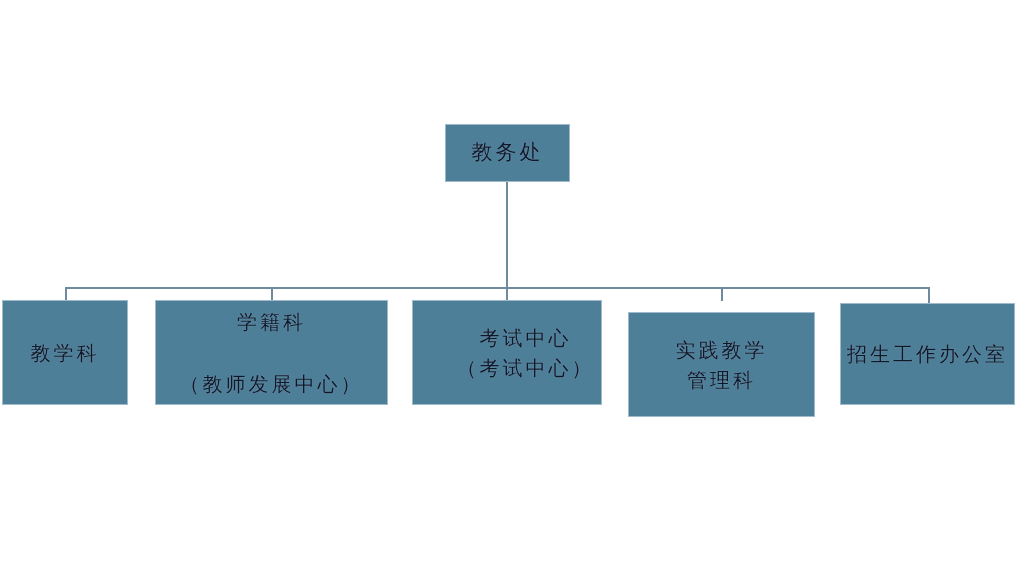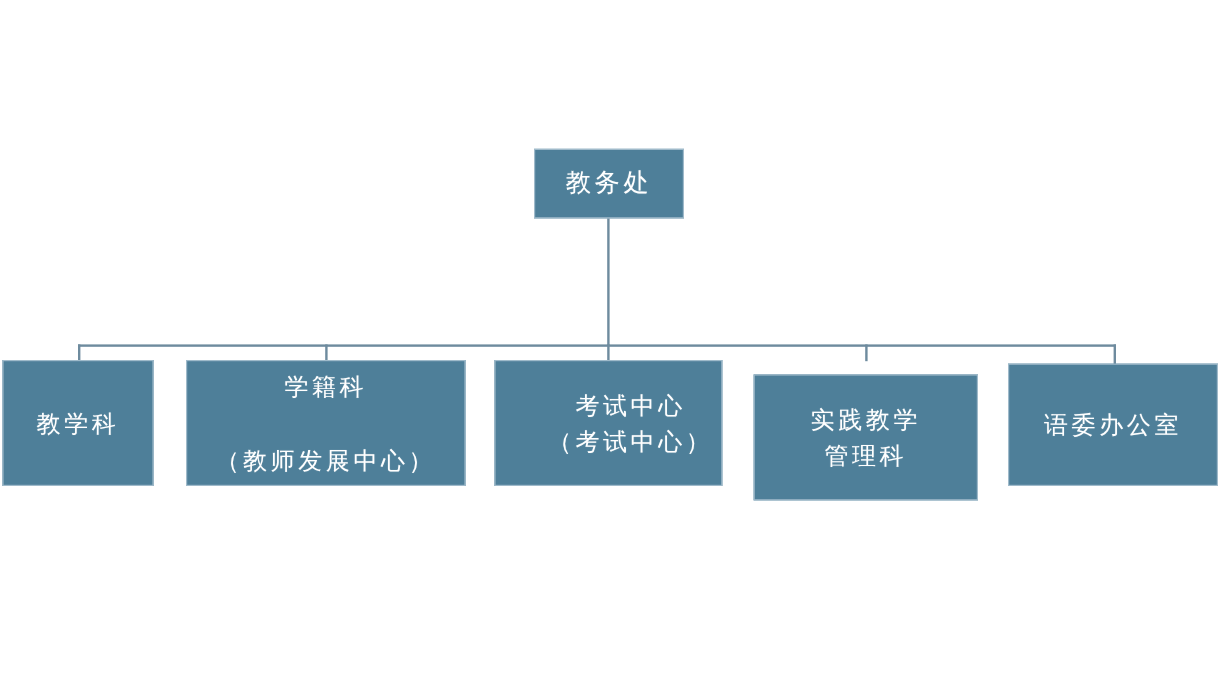--- a/index.html
+++ b/index.html
@@ -17,21 +17,21 @@
     position: relative;
     width: 1024px;
     height: 566px;
     background: #ffffff;
   }
   .node {
     position: absolute;
     box-sizing: border-box;
     background: #4E7F99;
     border: 1px solid #9FBACA;
-    color: #ffffff;
+    color: #0f172a;
     display: flex;
     flex-direction: column;
     align-items: center;
     justify-content: center;
     text-align: center;
     line-height: 1.5;
     letter-spacing: 3px;
     text-shadow: 0 0 1px rgba(255,255,255,0.35);
   }
   .node .line-text {
@@ -111,16 +111,16 @@
     <span class="line-text">考试中心</span>
     <span class="line-text">（考试中心）</span>
   </div>
 
   <div class="node node-child node-c3">
     <span class="line-text">实践教学</span>
     <span class="line-text">管理科</span>
   </div>
 
   <div class="node node-child node-c4">
-    <span class="line-text">语委办公室</span>
+    <span class="line-text">招生工作办公室</span>
   </div>
 
 </div>
 
 </body></html>

